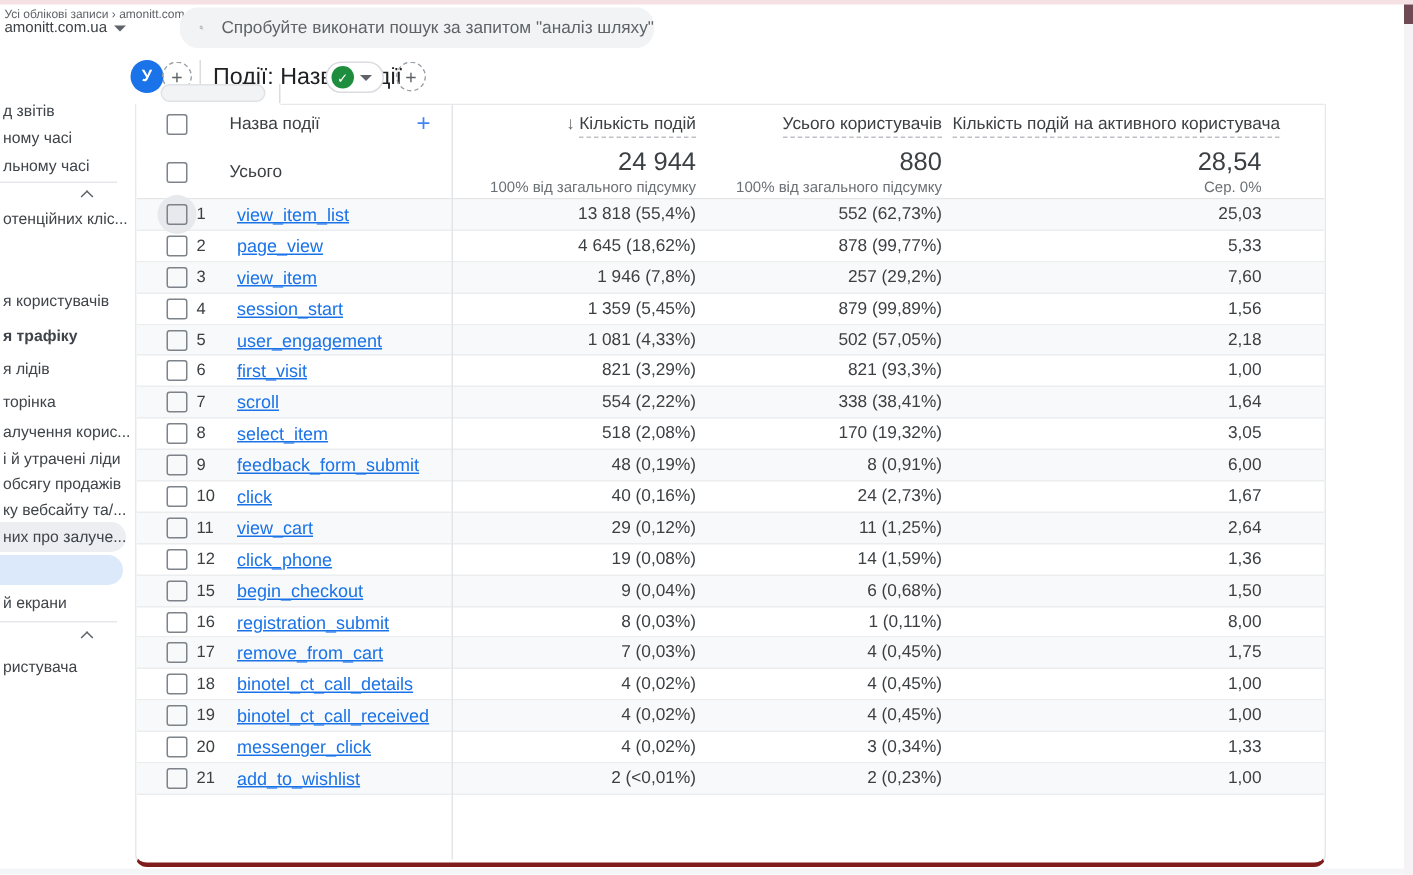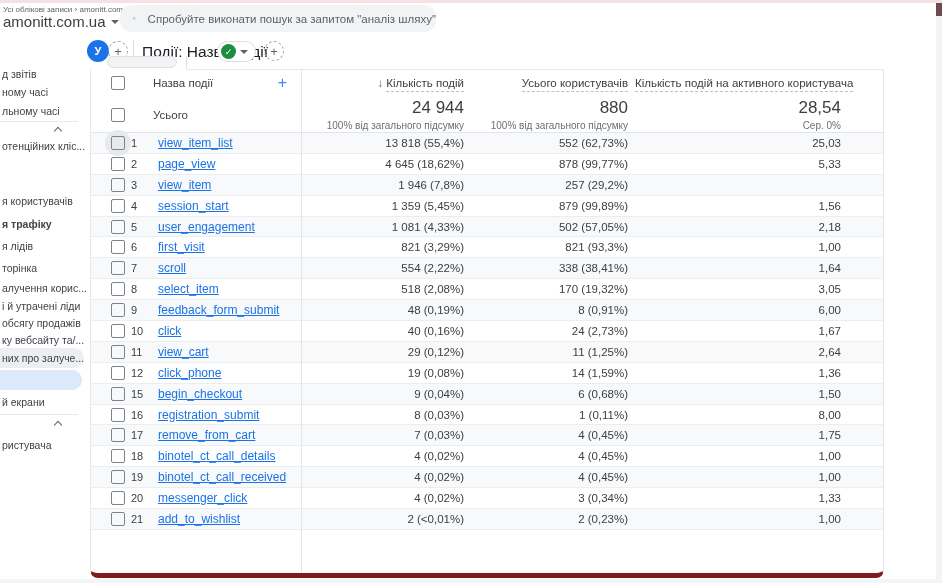--- a/index.html
+++ b/index.html
@@ -7,21 +7,21 @@
     font-family:"Liberation Sans", sans-serif; color:#3c4043; }
   .abs { position:absolute; }
 
   
   #top-strip { left:0; top:0; width:942px; height:3px; background:#f5e0e3; }
   #vscroll { left:936px; top:3px; width:6px; height:580px; background:#f6f3f6; }
   #vscroll-thumb { left:0; top:0; width:6px; height:13px; background:#6f4a52; }
 
   
   #breadcrumb { left:3px; top:5px; font-size:8px; color:#5f6368; white-space:nowrap; }
-  #account { left:3px; top:13px; font-size:15px; color:#3c4043; display:flex; align-items:center; gap:5px; }
+  #account { left:3px; top:13px; font-size:10px; color:#3c4043; display:flex; align-items:center; gap:5px; }
   .caret-down { width:0; height:0; border-left:4px solid transparent; border-right:4px solid transparent; border-top:4px solid #5f6368; display:inline-block; }
   #searchbar { left:120px; top:5px; width:316px; height:27px; background:#f1f3f4; border-radius:12px;
     display:flex; align-items:center; padding-left:13px; gap:12px; }
   #searchbar .ph { font-size:11.5px; color:#5f6368; white-space:nowrap; }
 
   
   #sidebar { left:0; top:24px; width:88px; height:550px; }
   .side-item { position:absolute; left:0; height:20px; display:flex; align-items:center; white-space:nowrap; }
   .side-label { font-size:10.5px; color:#3f4449; padding-left:2px; }
   .side-item.hovered { background:#eceef1; border-radius:0 12px 12px 0; width:84px; }
@@ -43,21 +43,21 @@
   #chip-check { width:15px; height:15px; border-radius:50%; background:#1e8e3e; color:#fff; font-size:9px;
     display:flex; align-items:center; justify-content:center; }
   #plus2 { left:264px; top:41px; }
 
   
   #pretable-chip { left:107px; top:56px; width:70px; height:12px; background:#f1f3f4; border:1px solid #e0e2e5; border-radius:7px; }
   #pretable-vline { left:186px; top:56px; width:1px; height:13px; background:#dadce0; }
 
   
   #card { left:90px; top:69px; width:794px; height:509px; background:#fff;
-    border-left:1px solid #e6e8ea; border-right:1px solid #e6e8ea; border-bottom:5px solid #7f1d1d;
+    border-left:1px solid #e6e8ea; border-right:1px solid #e6e8ea; border-bottom:3px solid #7f1d1d;
     border-radius:0 0 8px 8px; overflow:hidden; }
   #card-topline { left:96px; top:0; width:749px; height:1px; background:#e6e8ea; position:absolute; }
   #col-divider { left:210px; top:0; width:1px; height:504px; background:#e3e5e8; position:absolute; }
 
   .grid { display:grid; grid-template-columns:210px 166px 168px 1fr; align-items:center; }
   .cell { font-size:11.5px; color:#3c4043; }
   .m { text-align:right; white-space:nowrap; }
   .c1 { padding-right:3px; } .c2 { padding-right:7px; } .c3 { padding-right:42px; }
 
   #thead { height:28px; }
@@ -245,20 +245,21 @@
       <div class="grid trow odd">
     <div class="cell name-cell">
       <span class="cb-wrap">
             <span class="cb"></span>
           </span>
       <span class="num">3</span>
       <a class="evlink">view_item</a>
     </div>
     <div class="cell m c1">1 946 (7,8%)</div>
     <div class="cell m c2">257 (29,2%)</div>
+    <div class="cell m c3">7,60</div>
   </div>
       <div class="grid trow">
     <div class="cell name-cell">
       <span class="cb-wrap">
             <span class="cb"></span>
           </span>
       <span class="num">4</span>
       <a class="evlink">session_start</a>
     </div>
     <div class="cell m c1">1 359 (5,45%)</div>

